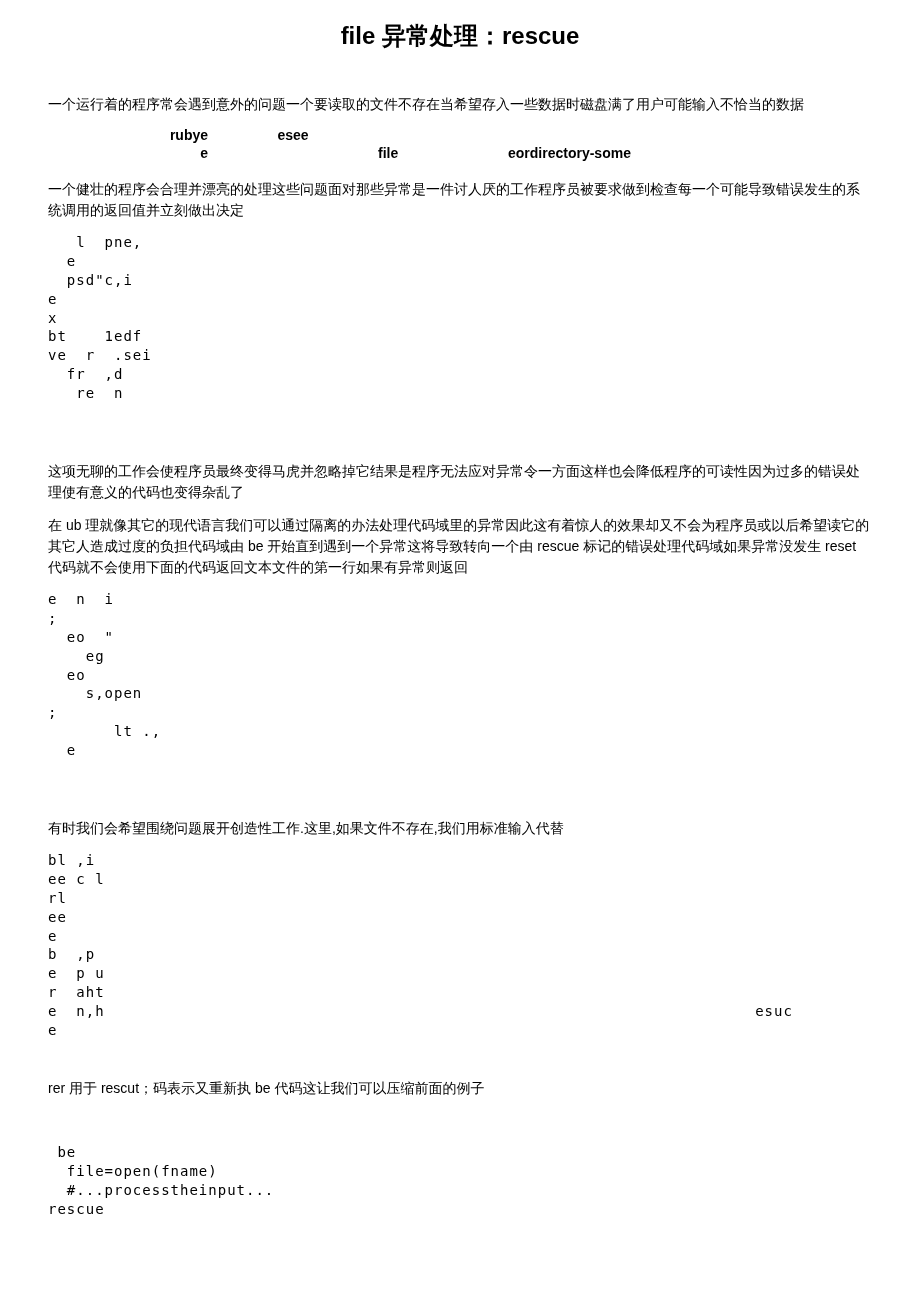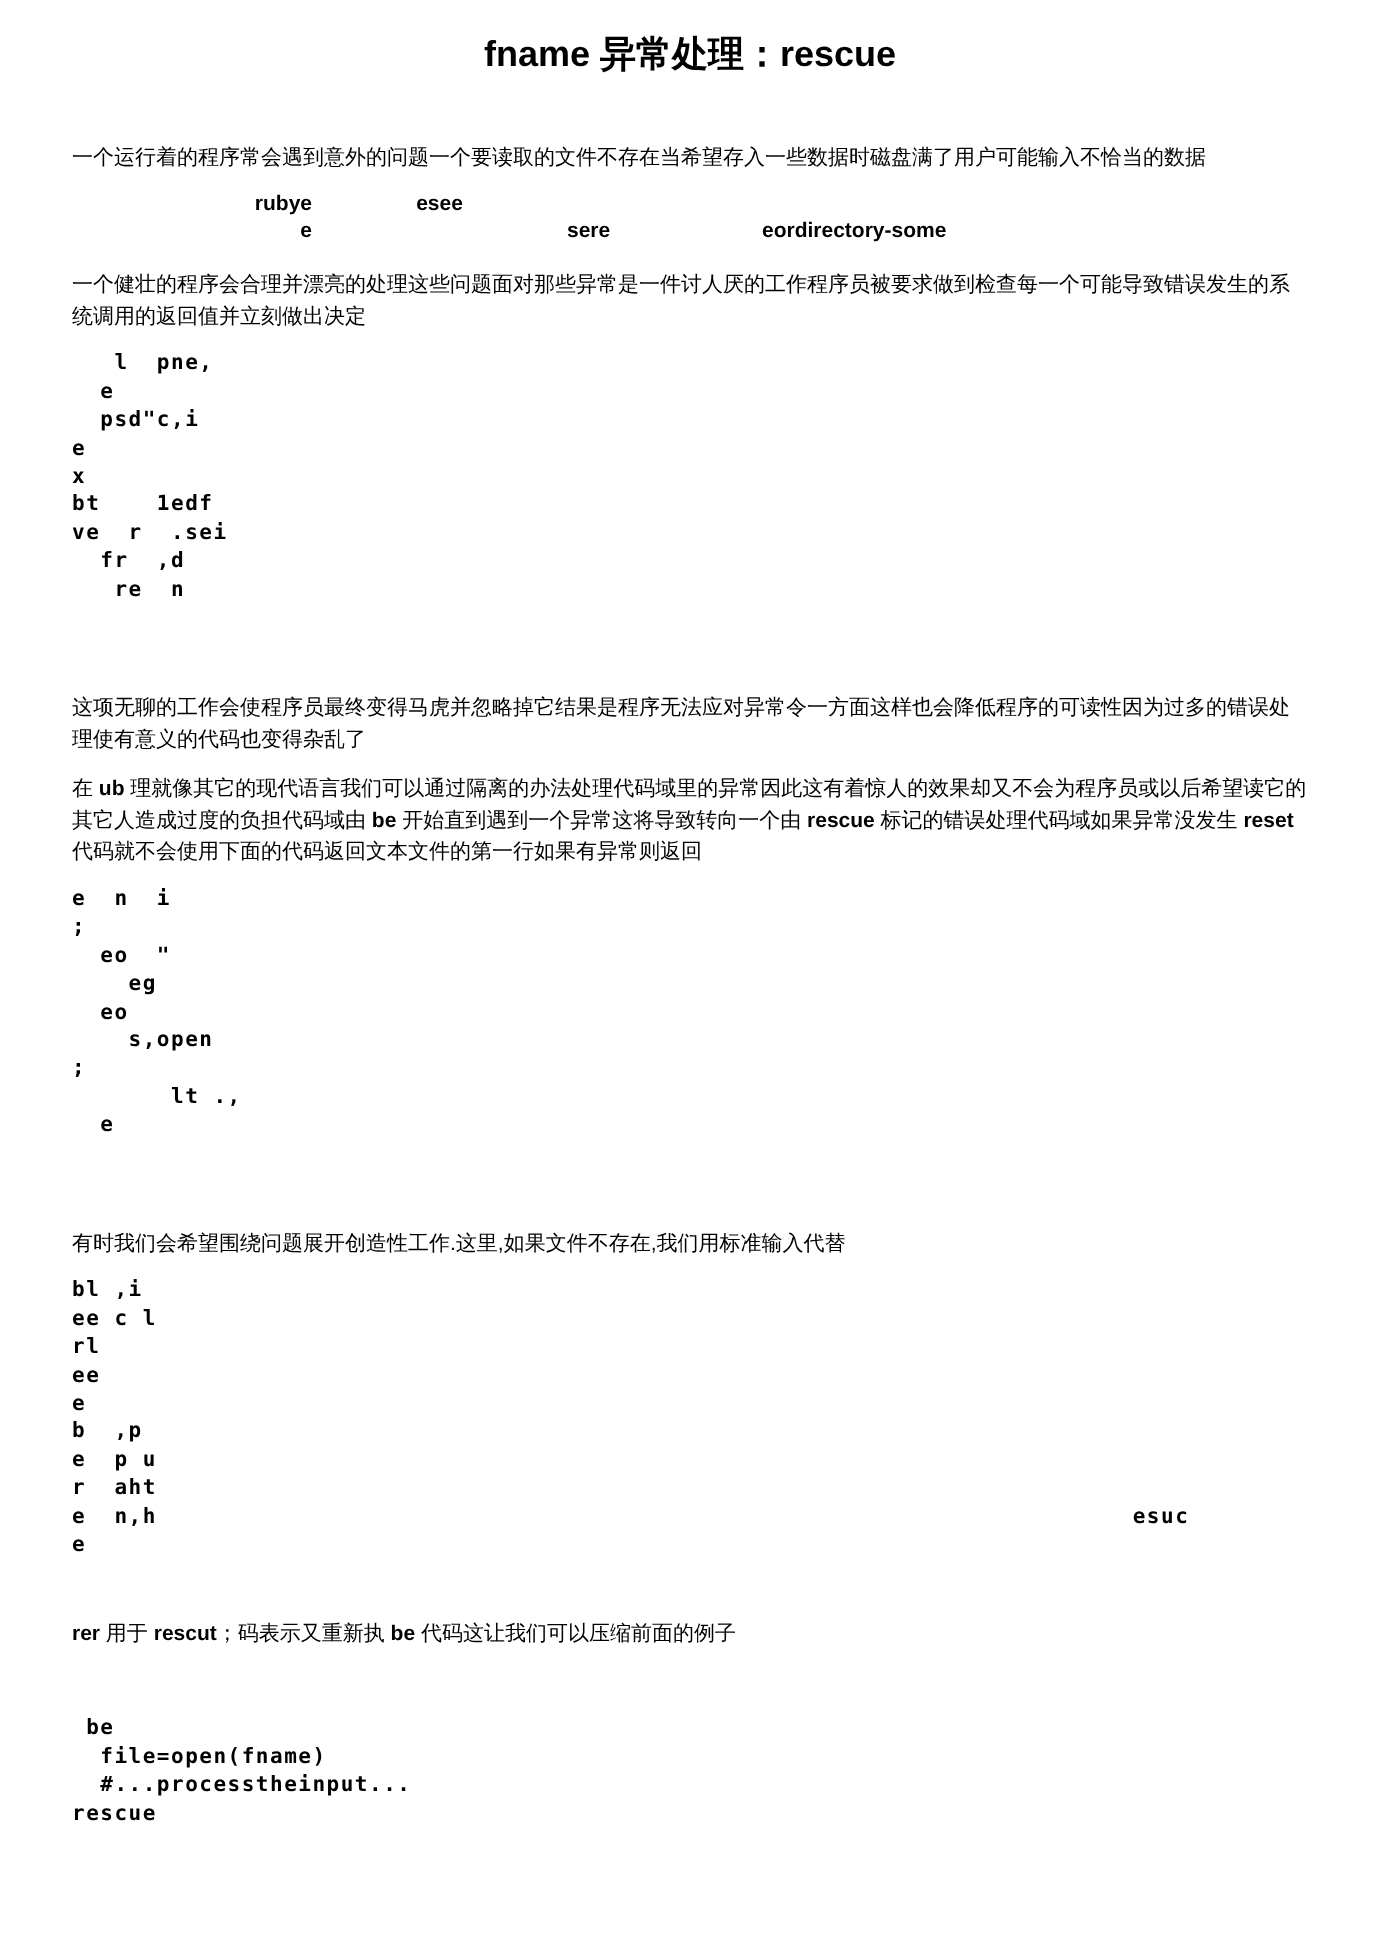--- a/index.html
+++ b/index.html
@@ -34,39 +34,39 @@
   .col4 { width: 150px; }
   .code {
     font-family: monospace;
     font-size: 14px;
     white-space: pre;
     line-height: 1.35;
     margin: 12px 0 18px 0;
     letter-spacing: 1px;
   }
   .spacer { height: 40px; }
-  .bold { font-weight: bold; }
+  .bold { font-weight: normal; }
 </style>
 </head>
 <body>
 
-<h1>fname 异常处理：rescue</h1>
+<h1>file 异常处理：rescue</h1>
 
 <p class="para">一个运行着的程序常会遇到意外的问题一个要读取的文件不存在当希望存入一些数据时磁盘满了用户可能输入不恰当的数据</p>
 
 <div class="line-row">
   <span class="col1">rubye</span>
   <span class="col2">esee</span>
   <span class="col3"></span>
   <span class="col4"></span>
 </div>
 <div class="line-row" style="margin-bottom:18px;">
   <span class="col1">e</span>
   <span class="col2"></span>
-  <span class="col3">sere</span>
+  <span class="col3">file</span>
   <span class="col4">eordirectory-some</span>
 </div>
 
 <p class="para">一个健壮的程序会合理并漂亮的处理这些问题面对那些异常是一件讨人厌的工作程序员被要求做到检查每一个可能导致错误发生的系统调用的返回值并立刻做出决定</p>
 
 <pre class="code bold">   l  pne,
   e
   psd"c,i
 e
 x

